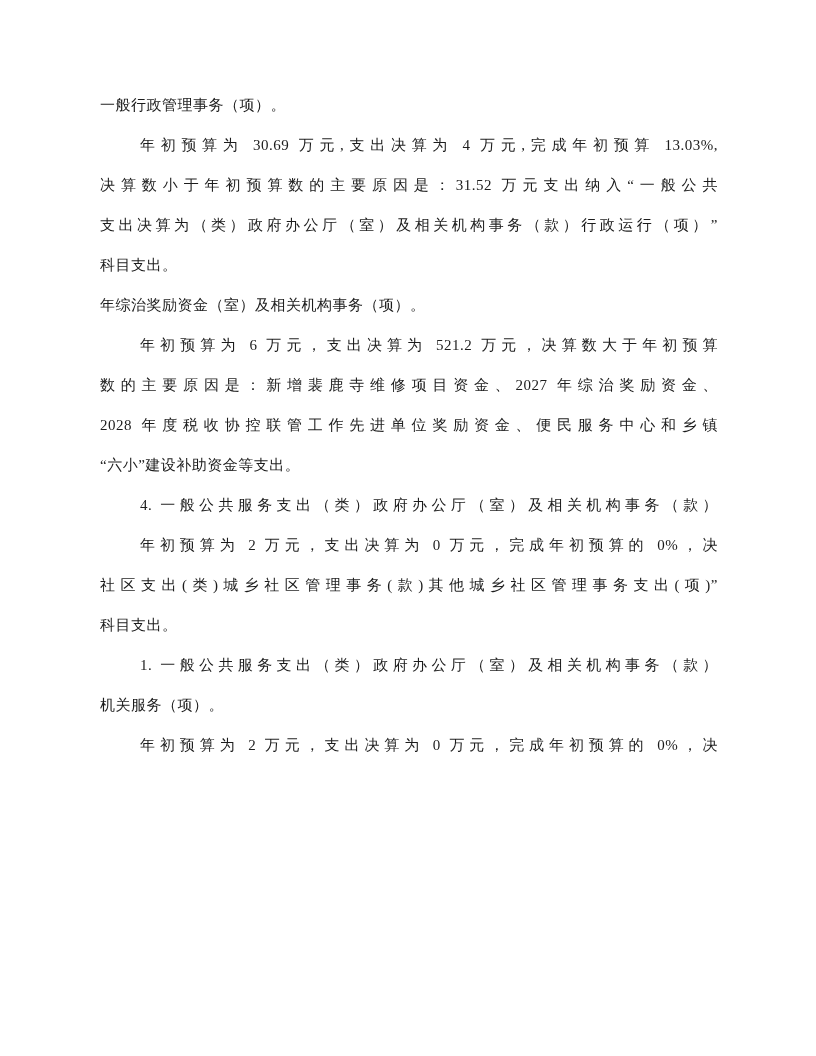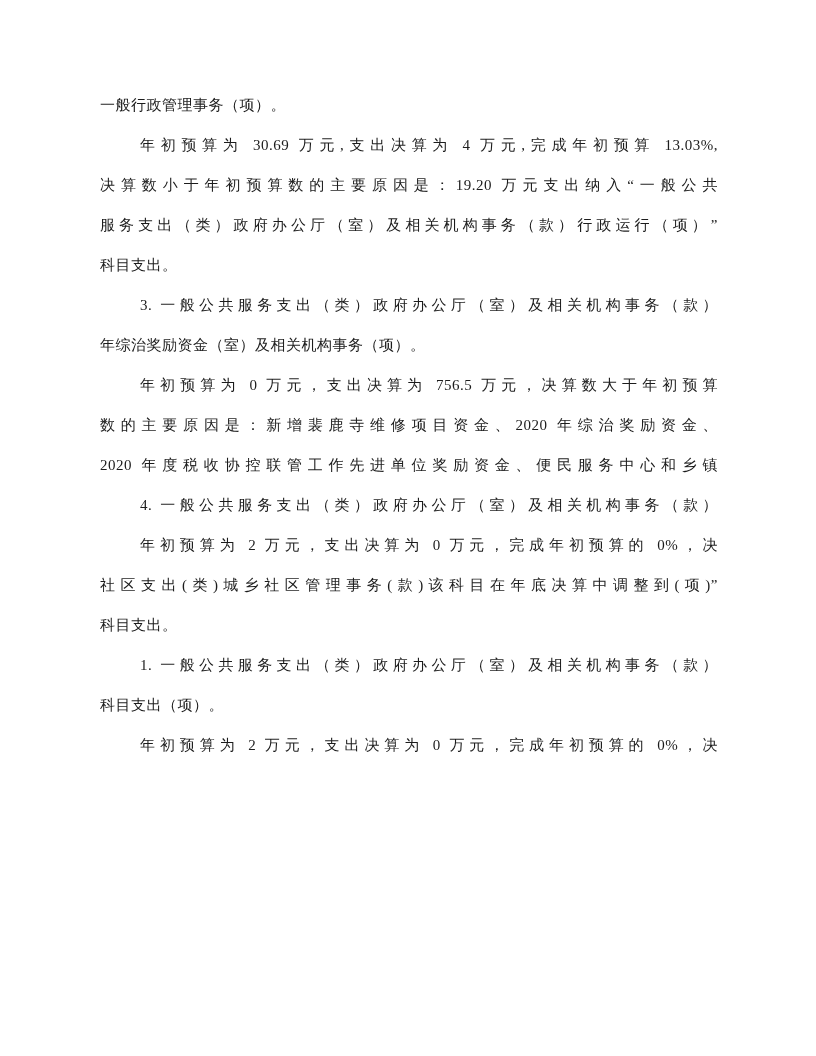--- a/index.html
+++ b/index.html
@@ -41,29 +41,29 @@
     font-family: Liberation Serif, serif;
   }
 </style>
 </head>
 <body>
 
 <div class="page">
   <div class="text-area" id="document-body" style="color: rgb(28, 28, 28);">
       <div class="line">一般行政管理事务（项）。</div>
       <div class="line indent fill">年初预算为 30.69 万元,支出决算为 4 万元,完成年初预算 13.03%,</div>
-      <div class="line fill">决算数小于年初预算数的主要原因是：19.20 万元支出纳入“一般公共</div>
-      <div class="line fill">服务支出（类）政府办公厅（室）及相关机构事务（款）行政运行（项）”</div>
+      <div class="line fill">决算数小于年初预算数的主要原因是：31.52 万元支出纳入“一般公共</div>
+      <div class="line fill">支出决算为（类）政府办公厅（室）及相关机构事务（款）行政运行（项）”</div>
       <div class="line">科目支出。</div>
-      <div class="line indent fill">3. 一般公共服务支出（类）政府办公厅（室）及相关机构事务（款）</div>
       <div class="line">年综治奖励资金（室）及相关机构事务（项）。</div>
-      <div class="line indent fill">年初预算为 0 万元，支出决算为 756.5 万元，决算数大于年初预算</div>
-      <div class="line fill">数的主要原因是：新增裴鹿寺维修项目资金、2020 年综治奖励资金、</div>
-      <div class="line fill">2020 年度税收协控联管工作先进单位奖励资金、便民服务中心和乡镇</div>
+      <div class="line indent fill">年初预算为 6 万元，支出决算为 521.2 万元，决算数大于年初预算</div>
+      <div class="line fill">数的主要原因是：新增裴鹿寺维修项目资金、2027 年综治奖励资金、</div>
+      <div class="line fill">2028 年度税收协控联管工作先进单位奖励资金、便民服务中心和乡镇</div>
+      <div class="line">“六小”建设补助资金等支出。</div>
       <div class="line indent fill">4. 一般公共服务支出（类）政府办公厅（室）及相关机构事务（款）</div>
       <div class="line indent fill">年初预算为 2 万元，支出决算为 0 万元，完成年初预算的 0%，决</div>
-      <div class="line fill">社区支出(类)城乡社区管理事务(款)该科目在年底决算中调整到(项)”</div>
+      <div class="line fill">社区支出(类)城乡社区管理事务(款)其他城乡社区管理事务支出(项)”</div>
       <div class="line">科目支出。</div>
       <div class="line indent fill">1. 一般公共服务支出（类）政府办公厅（室）及相关机构事务（款）</div>
-      <div class="line">科目支出（项）。</div>
+      <div class="line">机关服务（项）。</div>
       <div class="line indent fill">年初预算为 2 万元，支出决算为 0 万元，完成年初预算的 0%，决</div>
     </div>
 </div>
 
 </body></html>

